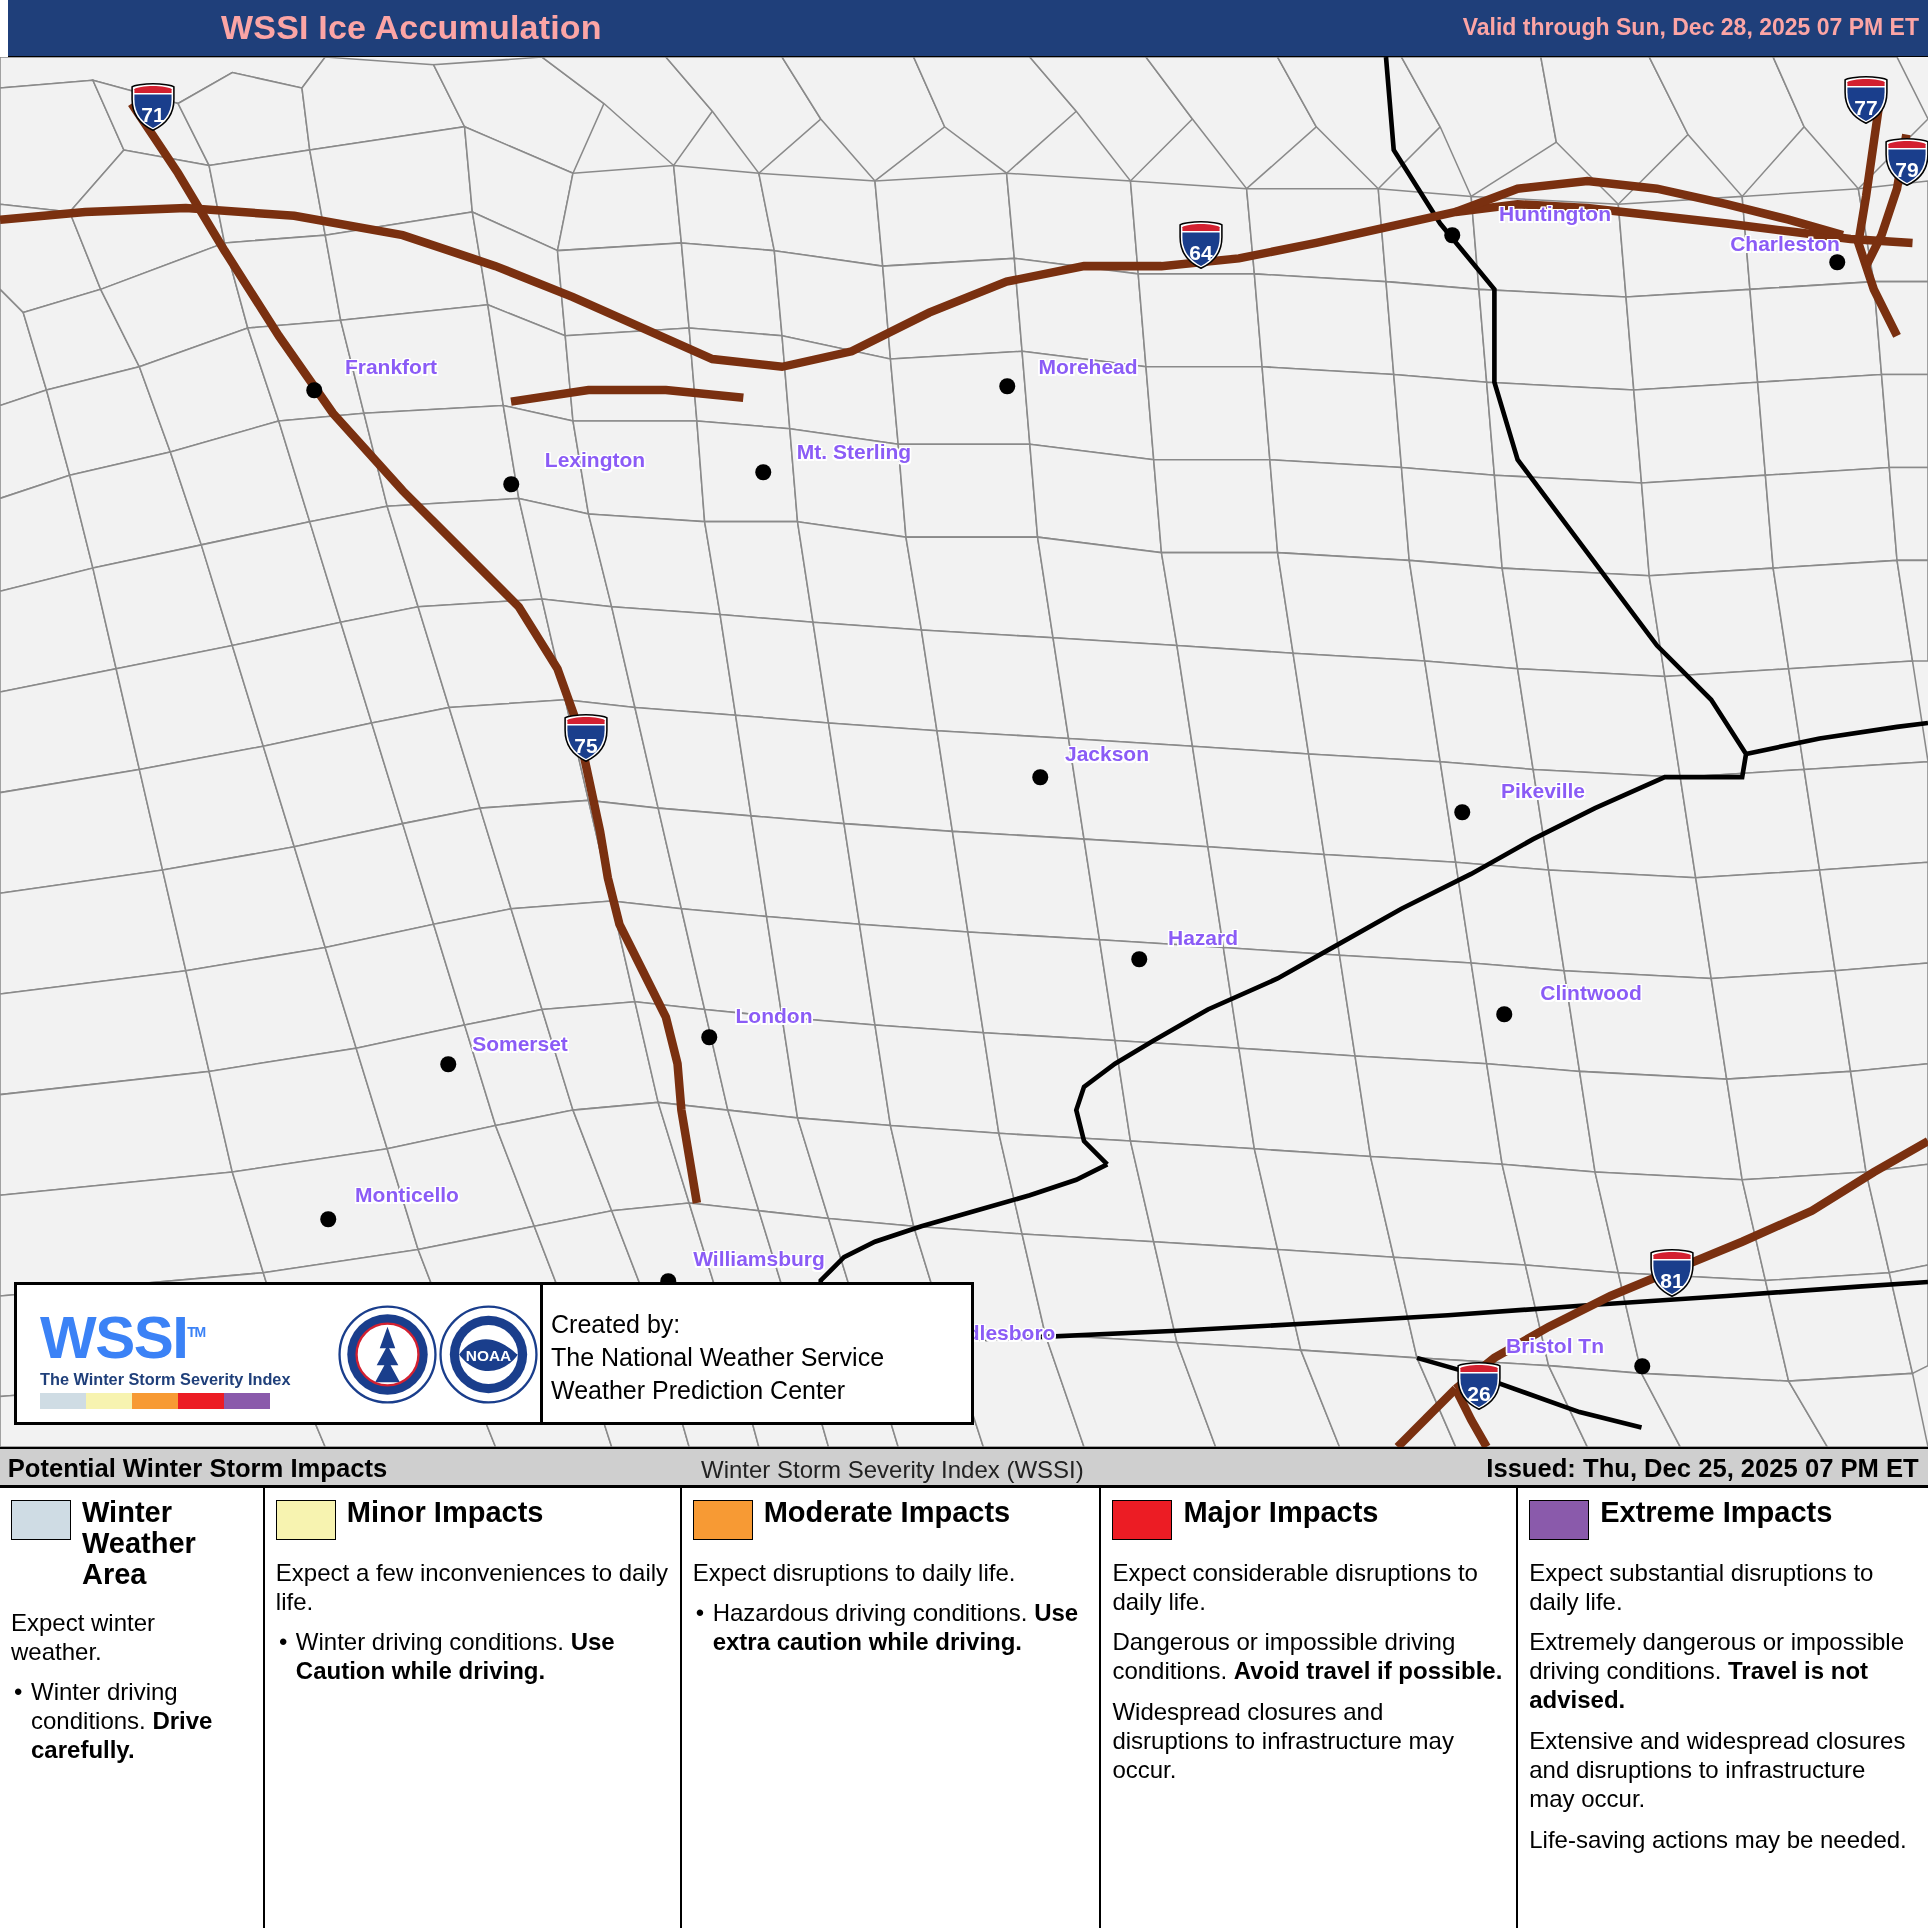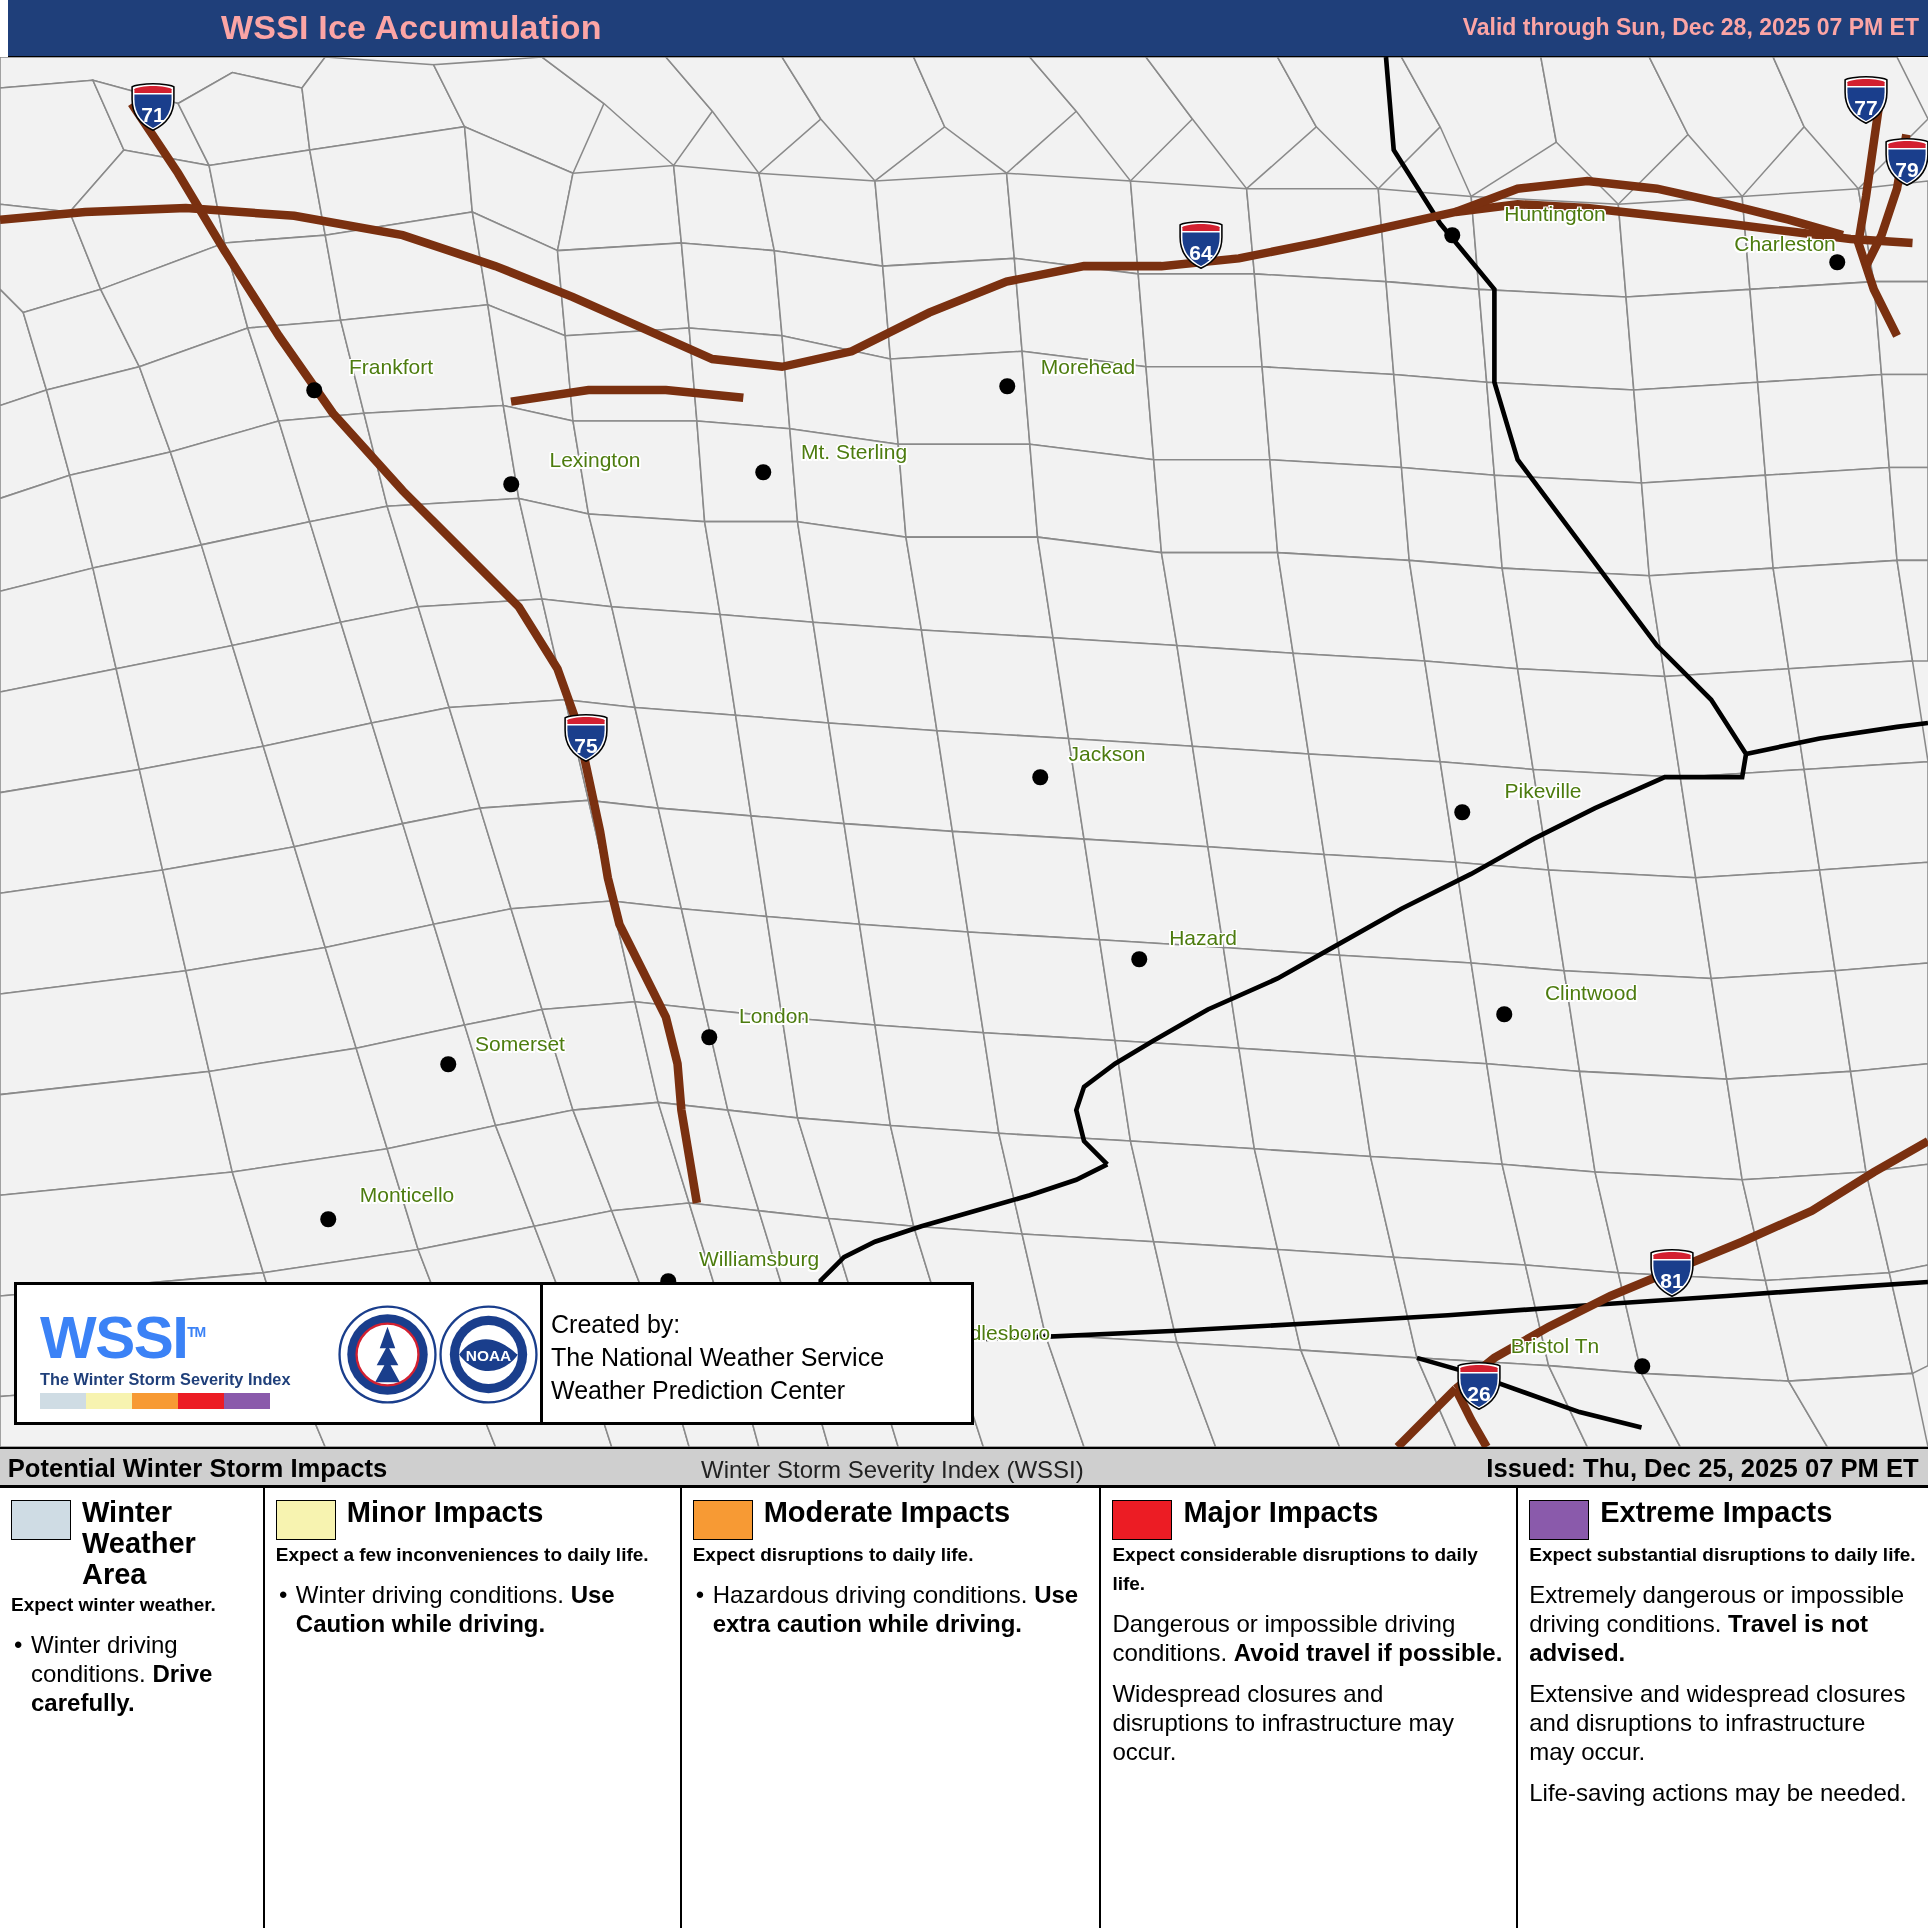--- a/index.html
+++ b/index.html
@@ -44,22 +44,22 @@
 
   
   .city-dot {
     position: absolute;
     width: 15.5px; height: 15.5px;
     background: #000; border-radius: 50%;
     transform: translate(-50%, -50%);
   }
   .city-label {
     position: absolute;
-    font-size: 21px; font-weight: normal;
-    color: #4d7c0f;
+    font-size: 21px; font-weight: bold;
+    color: #8b5cf6;
     white-space: nowrap;
     text-shadow:
       -1.5px -1.5px 0 #fff, 1.5px -1.5px 0 #fff,
       -1.5px 1.5px 0 #fff, 1.5px 1.5px 0 #fff,
       0 -1.5px 0 #fff, 0 1.5px 0 #fff,
       -1.5px 0 0 #fff, 1.5px 0 0 #fff;
     transform: translate(-50%, -50%);
   }
 
   
@@ -165,23 +165,23 @@
     width: 60px; height: 40px;
     border: 1.5px solid #000;
     flex: 0 0 auto;
     margin-top: 2.3px;
   }
   .legend-title {
     font-size: 29px; font-weight: bold; color: #000;
     line-height: 31px;
   }
   .legend-lead {
-    font-size: 19px; font-weight: bold; color: #000;
+    font-size: 24px; font-weight: normal; color: #000;
     line-height: 29px;
-    margin-top: 0;
+    margin-top: 18px;
   }
   .legend-body {
     font-size: 24px; color: #000; line-height: 29px;
     margin-top: 11px;
   }
   .legend-body p { margin-bottom: 12.4px; }
   .legend-body .bullet { position: relative; padding-left: 20px; }
   .legend-body .bullet:before {
     content: "\2022";
     position: absolute; left: 3.1px; top: 0;

